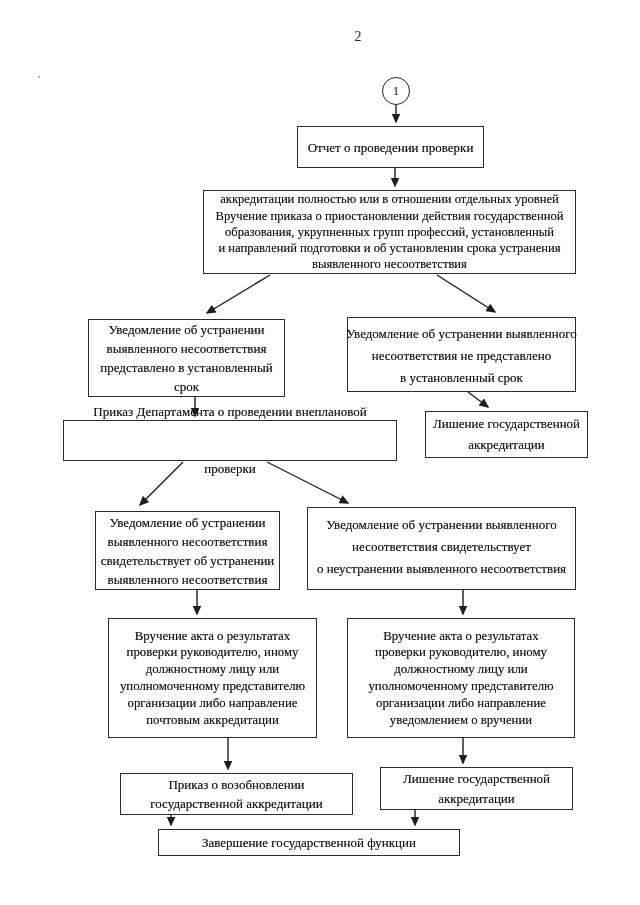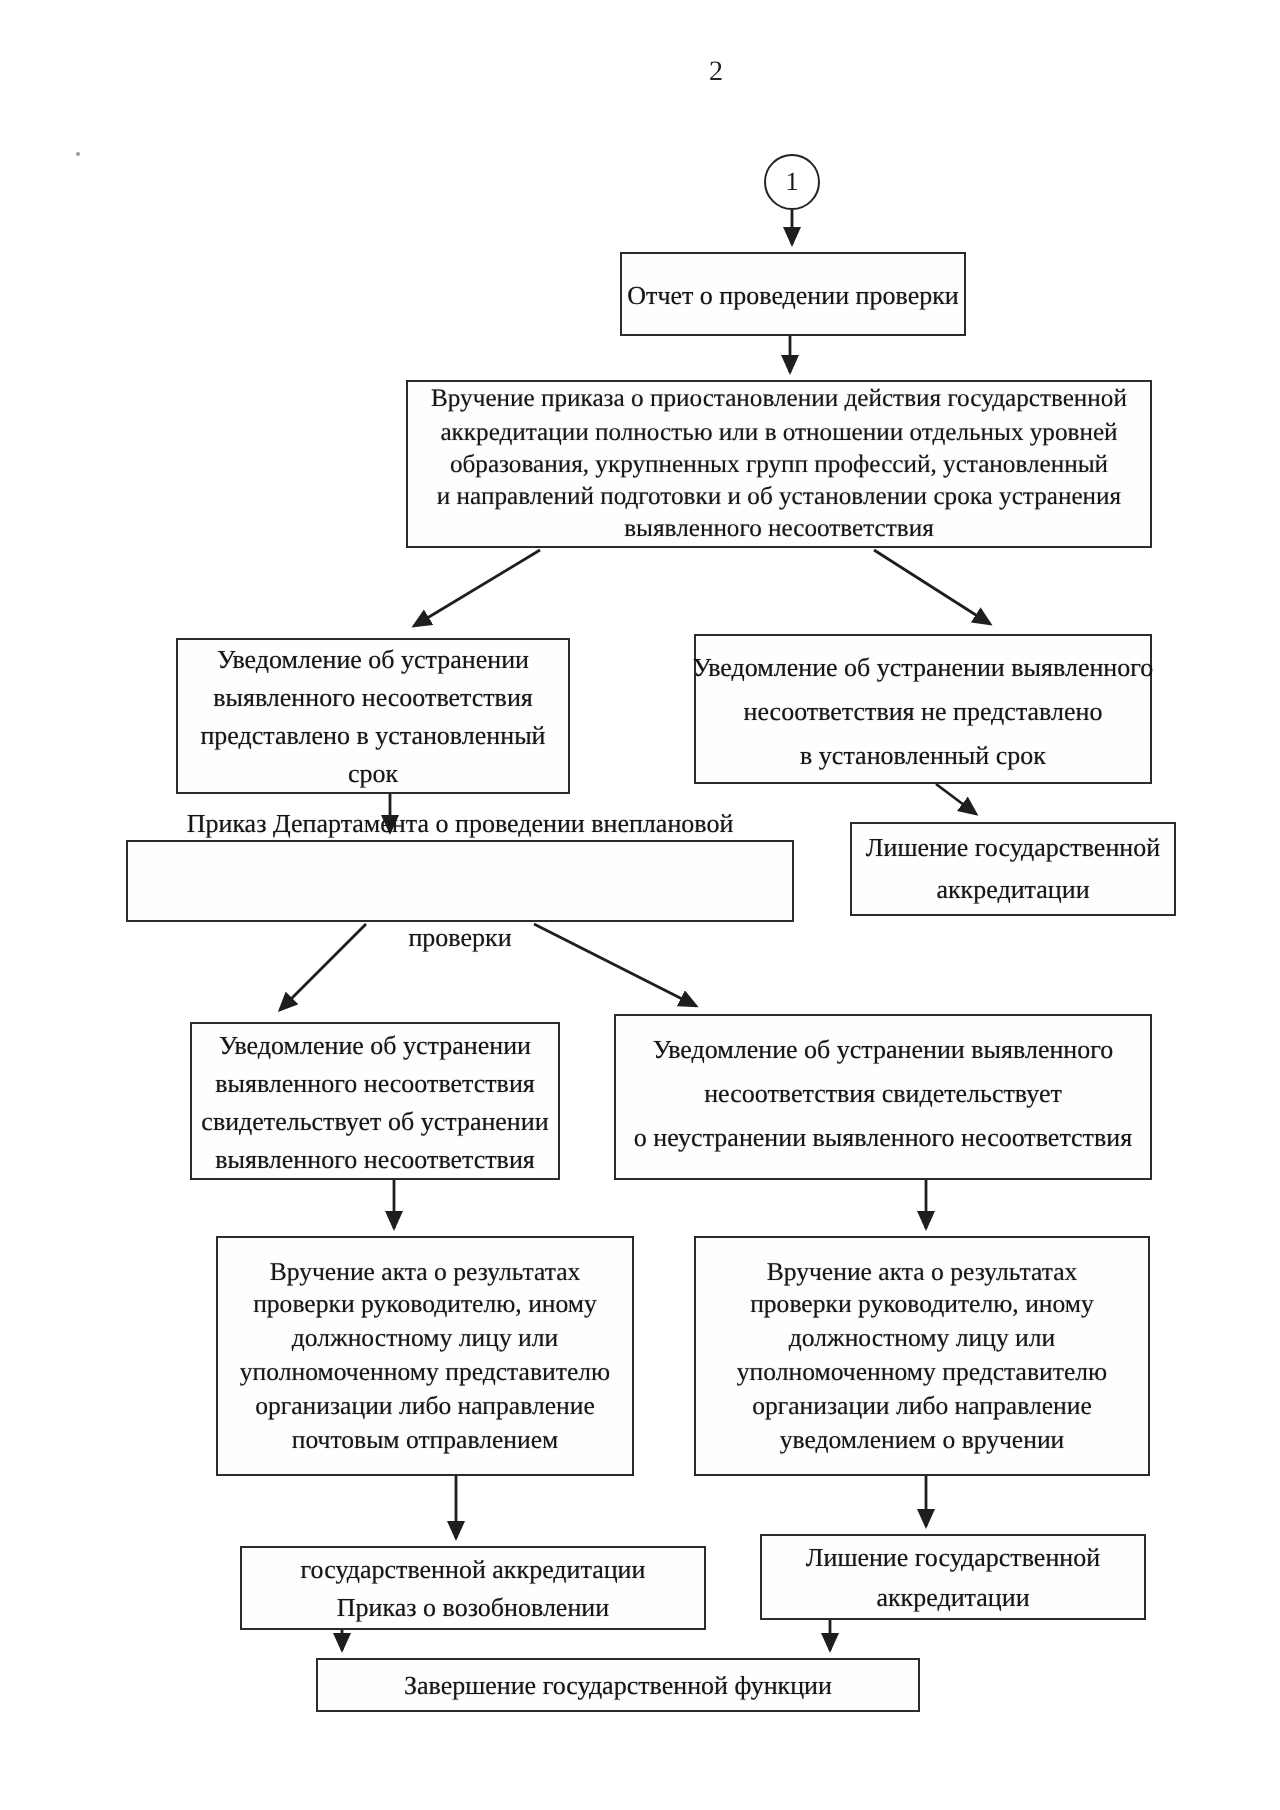--- a/index.html
+++ b/index.html
@@ -29,21 +29,21 @@
   .node {
     position: absolute; box-sizing: border-box;
     border: 1.5px solid #2b2b2b; background: #fffefe;
     display: flex; flex-direction: column;
     align-items: center; justify-content: center;
     text-align: center;
     text-shadow: 0 0 0.5px rgba(20,20,20,0.55);
   }
   .node .ln { white-space: nowrap; font-size: 13px; line-height: 19px; }
 
-  .n-report   { left:310px; top:126px; width:173px; height:42px; }
+  .n-report   { left:297px; top:126px; width:187px; height:42px; }
   .n-big      { left:203px; top:190px; width:373px; height:84px; }
   .n-big .ln  { font-size: 12.6px; line-height: 16.3px; }
   .n-submitted{ left:88px;  top:319px; width:197px; height:78px; }
   .n-notsub   { left:347px; top:317px; width:229px; height:75px;
                 justify-content: flex-start; padding-top: 5px; }
   .n-notsub .ln { line-height: 22px; }
   .n-order    { left:63px;  top:420px; width:334px; height:41px;gap:39px; }
   .n-order .ln{ line-height: 18.5px; }
   .n-revoke1  { left:425px; top:411px; width:163px; height:47px; }
   .n-revoke1 .ln { line-height: 20.5px; }
@@ -97,22 +97,22 @@
   <line x1="463" y1="738" x2="463" y2="763" marker-end="url(#ah)"></line>
   <line x1="171" y1="815" x2="171" y2="825" marker-end="url(#ah)"></line>
   <line x1="415" y1="810" x2="415" y2="825" marker-end="url(#ah)"></line>
 </svg>
 
 <div class="node n-report">
   <div class="ln">Отчет о проведении проверки</div>
 </div>
 
 <div class="node n-big">
+  <div class="ln">аккредитации полностью или в отношении отдельных уровней</div>
   <div class="ln">Вручение приказа о приостановлении действия государственной</div>
-  <div class="ln">аккредитации полностью или в отношении отдельных уровней</div>
   <div class="ln">образования, укрупненных групп профессий, установленный</div>
   <div class="ln">и направлений подготовки и об установлении срока устранения</div>
   <div class="ln">выявленного несоответствия</div>
 </div>
 
 <div class="node n-submitted">
   <div class="ln">Уведомление об устранении</div>
   <div class="ln">выявленного несоответствия</div>
   <div class="ln">представлено в установленный</div>
   <div class="ln">срок</div>
@@ -146,35 +146,35 @@
   <div class="ln">несоответствия свидетельствует</div>
   <div class="ln">о неустранении выявленного несоответствия</div>
 </div>
 
 <div class="node n-actl">
   <div class="ln">Вручение акта о результатах</div>
   <div class="ln">проверки руководителю, иному</div>
   <div class="ln">должностному лицу или</div>
   <div class="ln">уполномоченному представителю</div>
   <div class="ln">организации либо направление</div>
-  <div class="ln">почтовым отправлением</div>
+  <div class="ln">почтовым аккредитации</div>
 </div>
 
 <div class="node n-actr">
   <div class="ln">Вручение акта о результатах</div>
   <div class="ln">проверки руководителю, иному</div>
   <div class="ln">должностному лицу или</div>
   <div class="ln">уполномоченному представителю</div>
   <div class="ln">организации либо направление</div>
   <div class="ln">уведомлением о вручении</div>
 </div>
 
 <div class="node n-resume">
+  <div class="ln">Приказ о возобновлении</div>
   <div class="ln">государственной аккредитации</div>
-  <div class="ln">Приказ о возобновлении</div>
 </div>
 
 <div class="node n-revoke2">
   <div class="ln">Лишение государственной</div>
   <div class="ln">аккредитации</div>
 </div>
 
 <div class="node n-complete">
   <div class="ln">Завершение государственной функции</div>
 </div>

